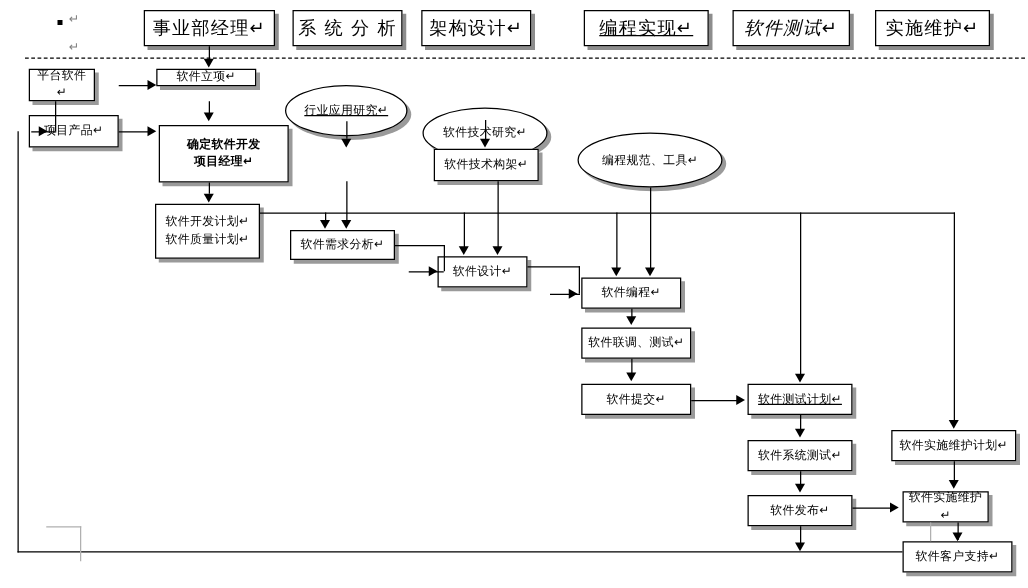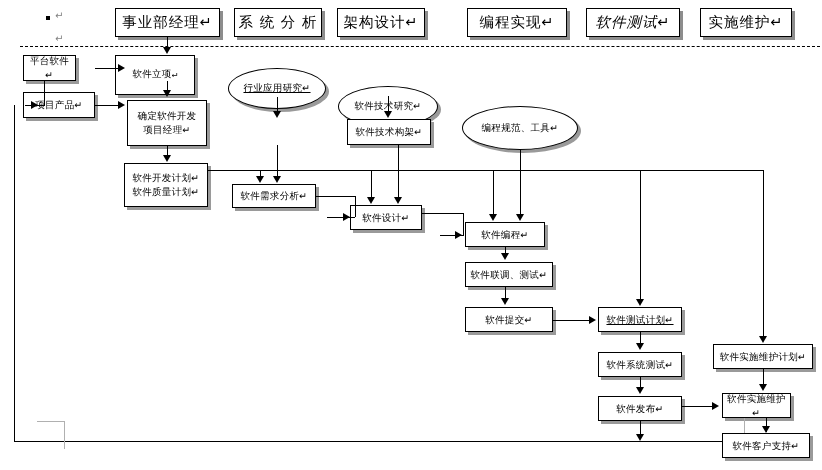--- a/index.html
+++ b/index.html
@@ -59,21 +59,21 @@
 
   <div class="hdr" style="left:115px;top:8px;width:105px;height:29px;">
     <span>事业部经理↵</span>
   </div>
   <div class="hdr" style="left:234px;top:8px;width:88px;height:29px;">
     <span>系 统 分 析</span>
   </div>
   <div class="hdr" style="left:337px;top:8px;width:88px;height:29px;align-items:center;">
     <span>架构设计↵</span>
   </div>
-  <div class="hdr" style="left:467px;top:8px;width:100px;height:29px;">
+  <div class="hdr" style="left:467px;top:8px;width:100px;height:29px;text-decoration:underline;">
     <span>编程实现↵</span>
   </div>
   <div class="hdr" style="left:586px;top:8px;width:94px;height:29px;font-style:italic;">
     <span>软件测试↵</span>
   </div>
   <div class="hdr" style="left:700px;top:8px;width:92px;height:29px;">
     <span>实施维护↵</span>
   </div>
 
   <div class="dashed" style="left:20px;top:46px;width:800px;"></div>
@@ -88,25 +88,25 @@
     <span>编程规范、工具↵</span>
   </div>
 
   <div class="node" style="left:23px;top:55px;width:53px;height:26px;">
     <span>平台软件↵</span>
   </div>
   <div class="node" style="left:23px;top:92px;width:72px;height:26px;">
     <span>项目产品↵</span>
   </div>
 
-  <div class="node" style="left:115px;top:55px;width:80px;height:40px;font-family:Liberation Mono, monospace;">
+  <div class="node" style="left:125px;top:55px;width:80px;height:14px;">
     <span>软件立项↵</span>
   </div>
 
-  <div class="node multiline" style="left:127px;top:100px;width:80px;height:46px;">
+  <div class="node multiline" style="left:127px;top:100px;width:104px;height:46px;font-weight:bold;">
     <span class="ln">确定软件开发</span>
     <span class="ln">项目经理↵</span>
   </div>
 
   <div class="node multiline" style="left:124px;top:163px;width:84px;height:44px;">
     <span class="ln">软件开发计划↵</span>
     <span class="ln">软件质量计划↵</span>
   </div>
 
   <div class="node" style="left:347px;top:119px;width:84px;height:26px;">

